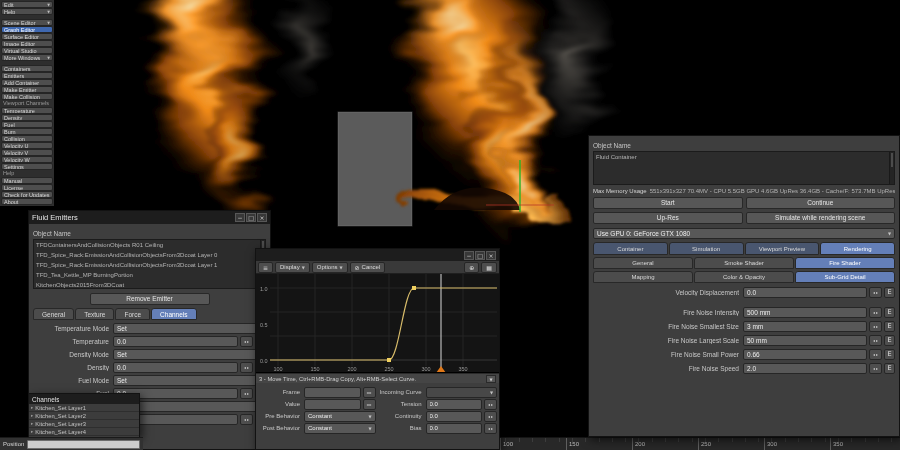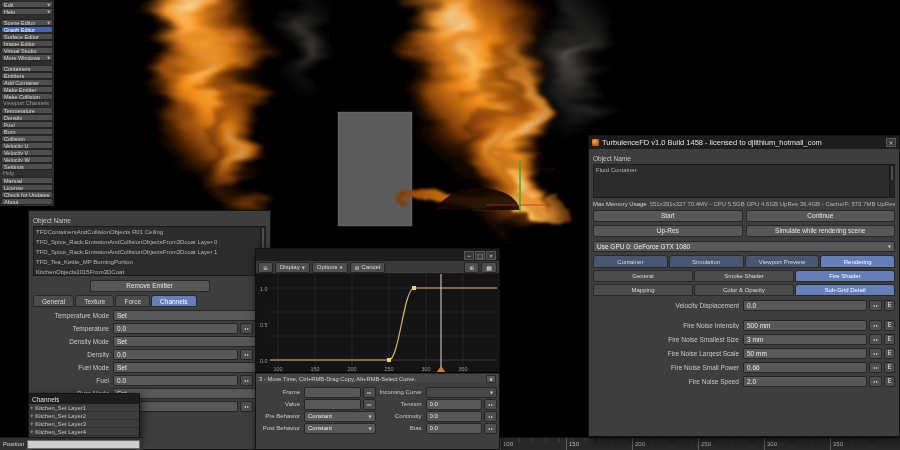--- a/index.html
+++ b/index.html
@@ -323,20 +323,28 @@
 
         </div>
         <div class="menu-item">
           <span class="mi-label">About</span>
 
         </div>
       </div>
   </div>
 
   <div class="window fe">
+    <div class="titlebar">
+      <span class="title-text">Fluid Emitters</span>
+      <span class="winbtns">
+        <span class="winbtn icon">−</span>
+        <span class="winbtn icon">□</span>
+        <span class="winbtn icon">×</span>
+      </span>
+    </div>
     <div class="fe-body">
       <div class="section-label">Object Name</div>
       <div class="listbox">
         <div>
 
         <div class="list-row">
               <span>TFDContainersAndCollisionObjects R01 Ceiling</span>
             </div>
             <div class="list-row">
               <span>TFD_Spice_Rack:EmissionAndCollisionObjectsFrom3Dcoat Layer 0</span>
@@ -635,27 +643,20 @@
         </div>
       </div>
   </div>
 
   <div class="pos-bar">
     <span>Position</span>
     <span class="pos-field"></span>
   </div>
 
   <div class="window tfd">
-    <div class="titlebar">
-      <span class="app-icon"></span>
-      <span class="title-text">TurbulenceFD v1.0 Build 1458 - licensed to djlithium_hotmail_com</span>
-      <span class="winbtns">
-        <span class="winbtn icon">×</span>
-      </span>
-    </div>
     <div class="tfd-body">
       <div class="section-label">Object Name</div>
       <div class="listbox">
         <div>
 
         <div class="list-row">
               <span>Fluid Container</span>
             </div>
           </div>
         <div class="scroll">

